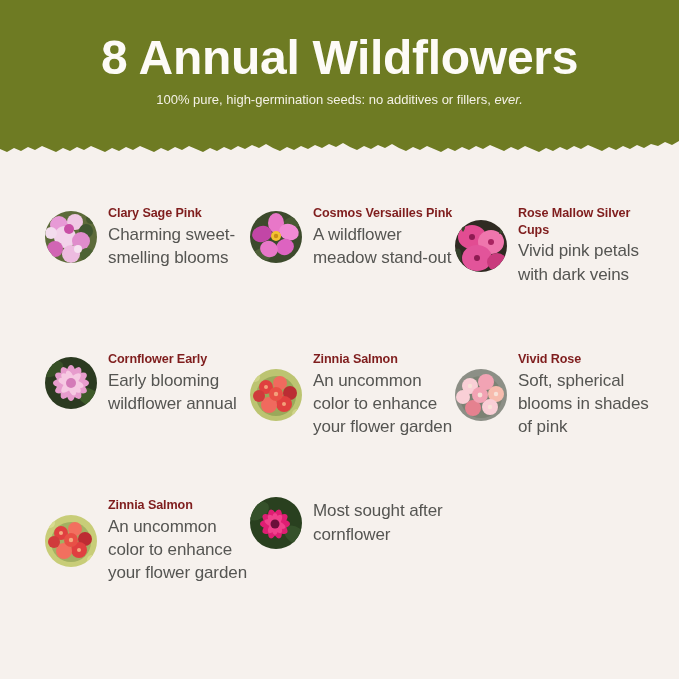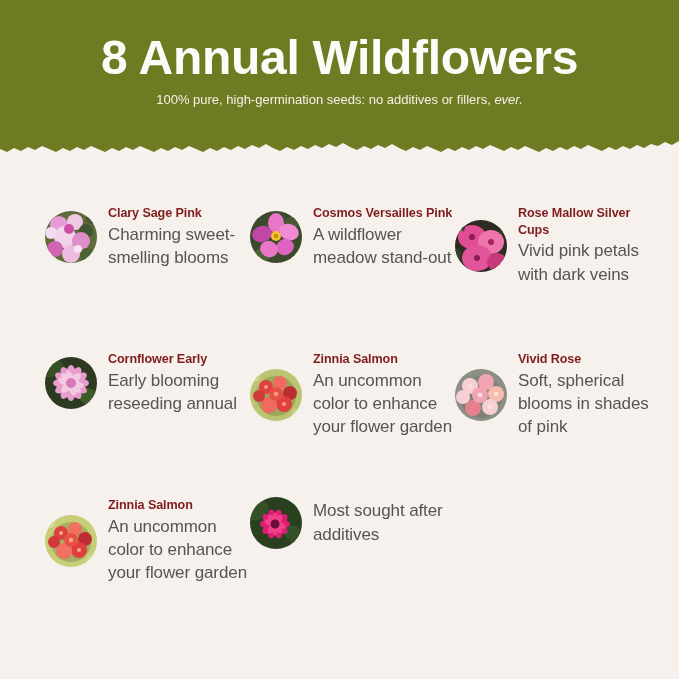--- a/index.html
+++ b/index.html
@@ -233,21 +233,21 @@
             <ellipse cx="26" cy="26" rx="13" ry="4.5" transform="rotate(15 26 26)"></ellipse>
             <ellipse cx="26" cy="26" rx="13" ry="4.5" transform="rotate(75 26 26)"></ellipse>
             <ellipse cx="26" cy="26" rx="13" ry="4.5" transform="rotate(135 26 26)"></ellipse>
             <ellipse cx="26" cy="26" rx="13" ry="4.5" transform="rotate(45 26 26)"></ellipse>
           </g>
           <circle cx="26" cy="26" r="5" fill="#d47ab8"></circle>
         </svg>
       </div>
       <div class="info">
         <p class="item-title">Cornflower Early</p>
-        <p class="item-desc">Early blooming reseeding annual</p>
+        <p class="item-desc">Early blooming wildflower annual</p>
       </div>
     </div>
 
     <div class="cell c2">
       <div class="thumb">
         <svg viewBox="0 0 52 52">
           <rect width="52" height="52" fill="#bcc471"></rect>
           <circle cx="26" cy="27" r="20" fill="#9aa85a"></circle>
           <circle cx="16" cy="18" r="7" fill="#e0403f"></circle>
           <circle cx="30" cy="14" r="7" fill="#f06a5e"></circle>
@@ -338,21 +338,21 @@
           <g fill="#f0418c">
             <ellipse cx="25" cy="27" rx="11" ry="4" transform="rotate(18 25 27)"></ellipse>
             <ellipse cx="25" cy="27" rx="11" ry="4" transform="rotate(54 25 27)"></ellipse>
             <ellipse cx="25" cy="27" rx="11" ry="4" transform="rotate(90 25 27)"></ellipse>
             <ellipse cx="25" cy="27" rx="11" ry="4" transform="rotate(126 25 27)"></ellipse>
           </g>
           <circle cx="25" cy="27" r="4.5" fill="#6b0f3a"></circle>
         </svg>
       </div>
       <div class="info">
-        <p class="item-desc">Most sought after additives</p>
+        <p class="item-desc">Most sought after cornflower</p>
       </div>
     </div>
 
     <div class="cell c3 empty"></div>
 
   </div>
 
 </div>
 
 </body></html>

